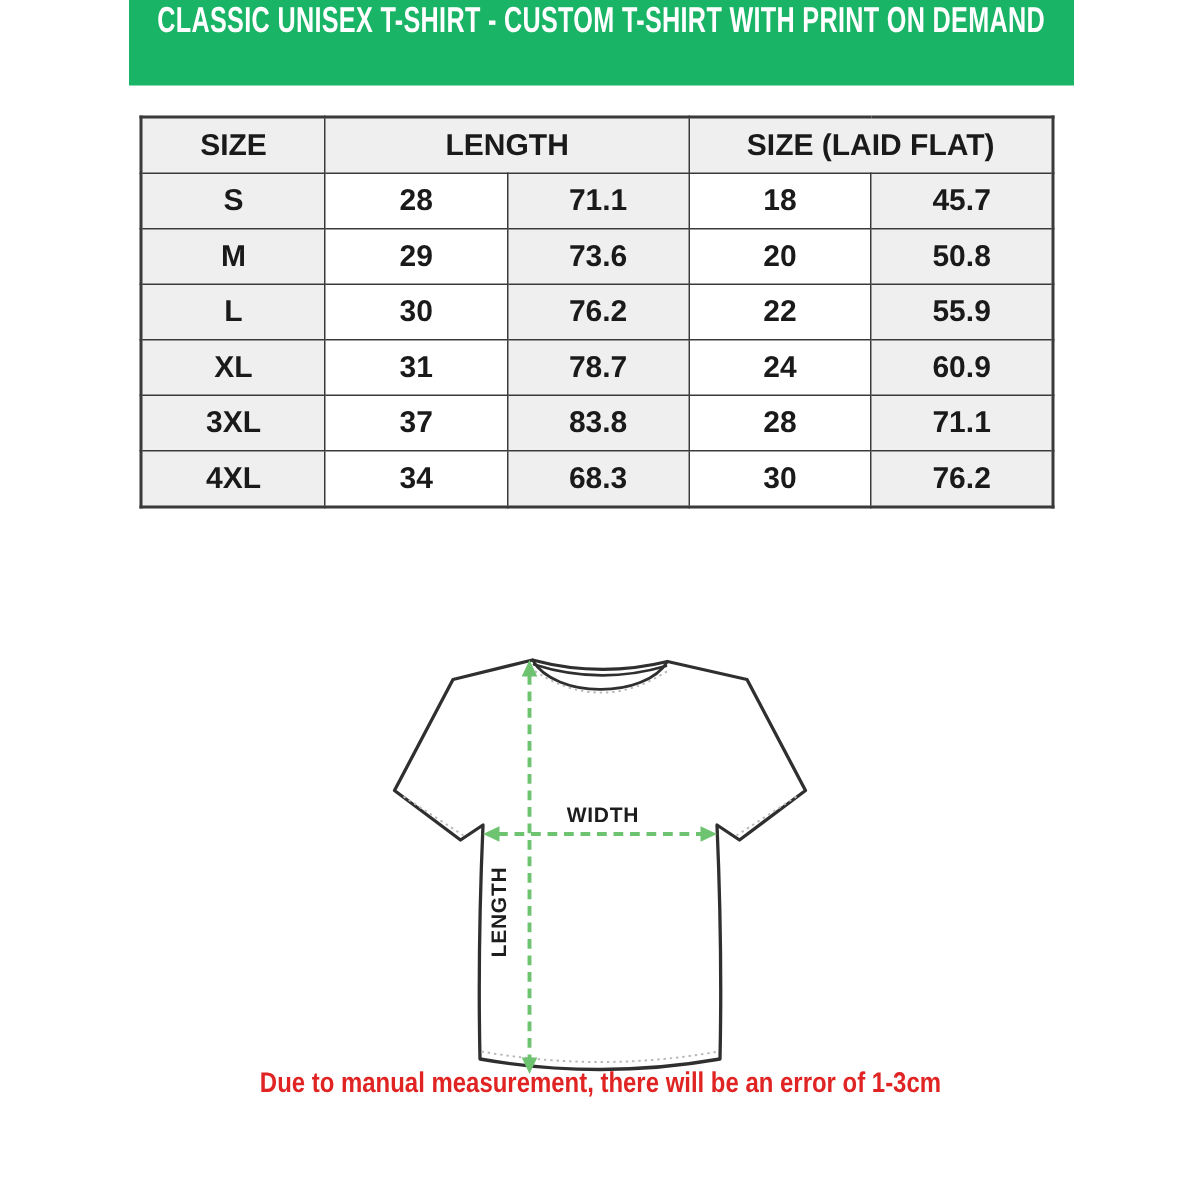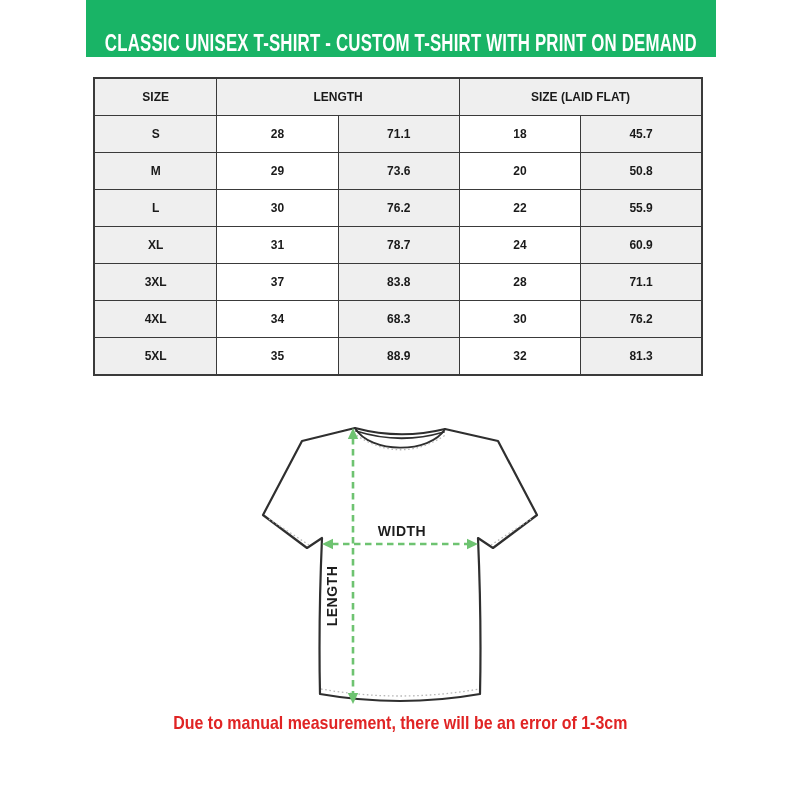--- a/index.html
+++ b/index.html
@@ -1,35 +1,35 @@
 <!DOCTYPE html>
 <html><head>
 <meta charset="utf-8">
 <style>
   html,body{margin:0;padding:0;background:#ffffff;}
   #page{position:relative;width:800px;height:800px;background:#ffffff;overflow:hidden;
         font-family:"Liberation Sans","DejaVu Sans",sans-serif;}
 
   
   .banner{position:absolute;left:86px;top:0;width:630px;height:57px;background:#19b466;
-          display:flex;align-items:flex-end;justify-content:center;}
+          display:flex;align-items:flex-start;justify-content:center;}
   .banner-text{color:#ffffff;font-weight:bold;font-size:24px;white-space:nowrap;
                transform:scaleX(0.70);transform-origin:center;letter-spacing:.3px;}
 
   
   table.size-chart{position:absolute;left:93px;top:77px;width:610px;
                    border-collapse:collapse;table-layout:fixed;
                    border:2.5px solid #3a3a3a;}
   table.size-chart th,table.size-chart td{
       border:1.5px solid #3a3a3a;height:36px;padding:0;text-align:center;
-      vertical-align:middle;font-size:12px;font-weight:bold;color:#1a1a1a;background:#ffffff;}
+      vertical-align:middle;font-size:20px;font-weight:bold;color:#1a1a1a;background:#ffffff;}
   table.size-chart .gray{background:#efefef;}
 
   
-  .tshirt-wrap{position:absolute;left:250px;top:416px;width:300px;height:300px;}
+  .tshirt-wrap{position:absolute;left:250px;top:428px;width:300px;height:300px;}
   .svg-label{font-family:"Liberation Sans","DejaVu Sans",sans-serif;
              font-weight:bold;font-size:14px;fill:#1d1d1d;letter-spacing:.5px;}
 
   
   .footer{position:absolute;left:0;top:712px;width:800px;text-align:center;}
   .footer-text{display:inline-block;color:#e02424;font-weight:bold;font-size:19px;
                white-space:nowrap;transform:scaleX(0.84);transform-origin:center;}
 </style>
 </head>
 <body>
@@ -82,27 +82,20 @@
         <td>28</td>
         <td class="gray">71.1</td>
       </tr>
       <tr>
         <td class="gray">4XL</td>
         <td>34</td>
         <td class="gray">68.3</td>
         <td>30</td>
         <td class="gray">76.2</td>
       </tr>
-      <tr>
-        <td class="gray">5XL</td>
-        <td>35</td>
-        <td class="gray">88.9</td>
-        <td>32</td>
-        <td class="gray">81.3</td>
-      </tr>
     </tbody>
   </table>
 
   <div class="tshirt-wrap">
     <svg width="300" height="300" viewBox="0 0 300 300" xmlns="http://www.w3.org/2000/svg">
 
       <g fill="#ffffff" stroke="#2f2f2f" stroke-width="2.2" stroke-linejoin="round" stroke-linecap="round">
         <path d="M52,25 L13,99 L57,132 L72,122 C70,168 69,232 70,278 Q150,292 230,278 C231,232 230,168 228,122 L243,132 L287,99 L248,25 L195,13 Q150,24 105,12 Z"></path>
       </g>
 

